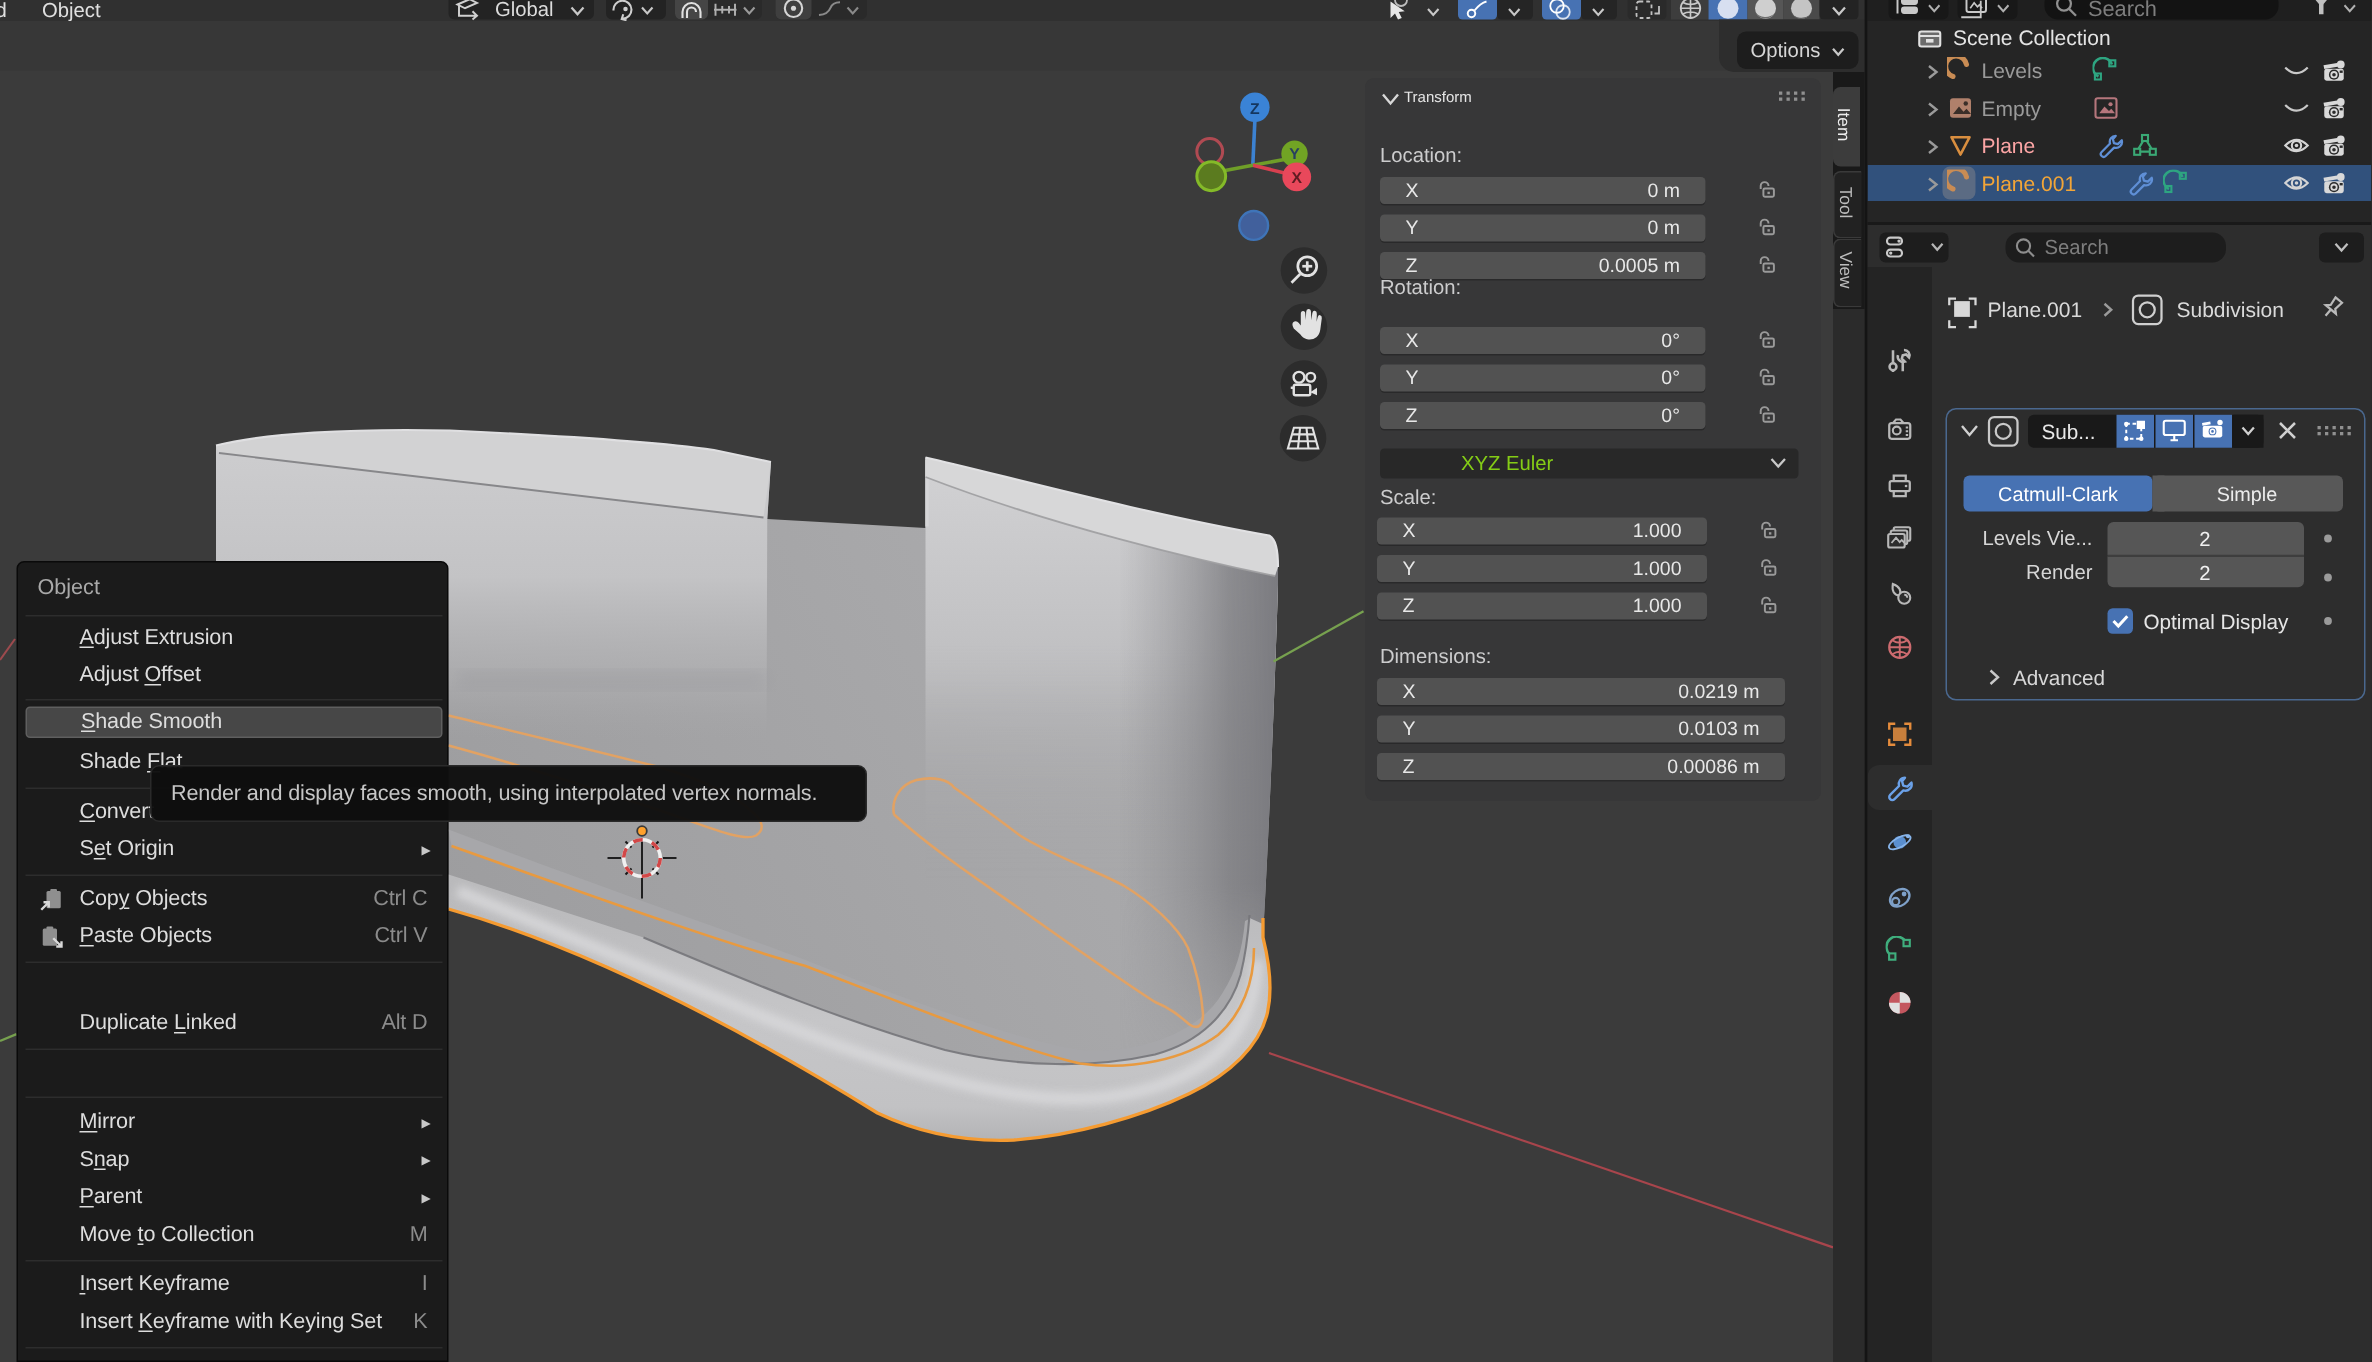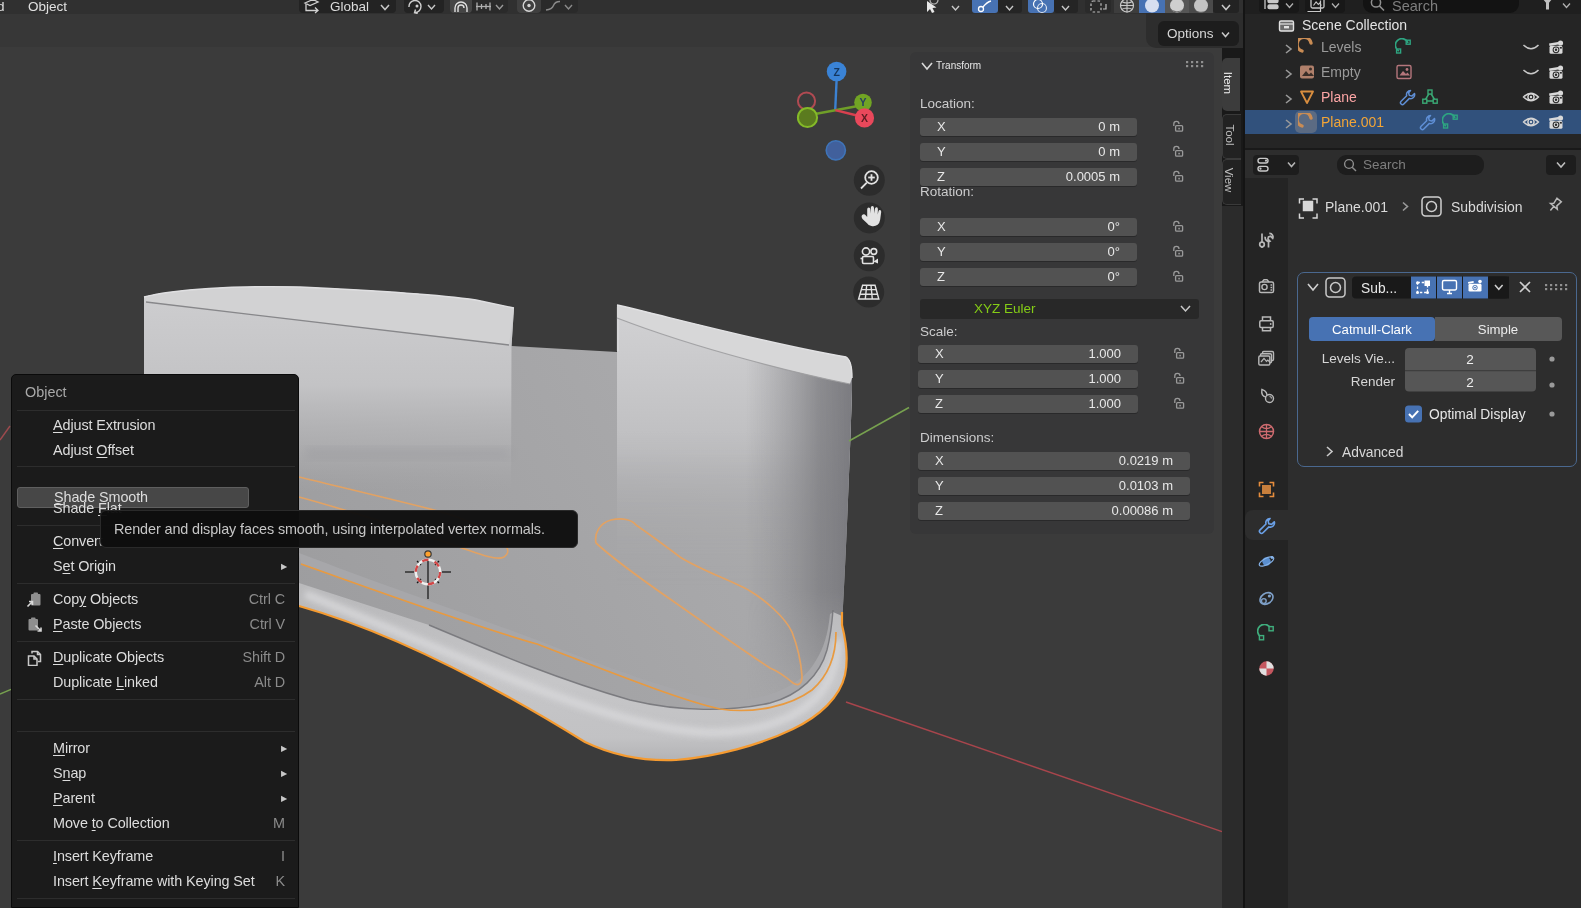--- a/index.html
+++ b/index.html
@@ -37,22 +37,22 @@
   .pfield .fv{position:absolute;right:17px;top:0;color:#e8e8e8;font-size:13px;line-height:18px;}
   
   #cmenu{left:11px;top:374px;width:288px;height:534px;background:#1b1b1b;border:1px solid #0a0a0a;
          border-radius:5px 5px 0 0;box-sizing:border-box;z-index:40;}
   .mi{position:absolute;left:0;width:100%;height:25px;color:#dddddd;font-size:14.4px;letter-spacing:-0.1px;}
   .mi .t{position:absolute;left:41px;top:0;line-height:25px;white-space:nowrap;}
   .mi .sc{position:absolute;right:13px;top:0;line-height:25px;color:#8b8b8b;}
   .msep{position:absolute;left:5px;width:278px;height:1px;background:#2d2d2d;}
   .mtitle{position:absolute;left:13px;color:#a9a9a9;font-size:14.4px;line-height:26px;}
   u{text-decoration-thickness:1px;text-underline-offset:2px;}
-  .mi.hl{left:5px;width:232px;background:#474747;border:1px solid #5f5f5f;border-radius:3px;
-         box-sizing:border-box;height:21px;margin-top:16px;}
+  .mi.hl{left:5px;width:278px;background:#474747;border:1px solid #5f5f5f;border-radius:3px;
+         box-sizing:border-box;height:21px;margin-top:0;}
   .mi.hl .t{left:36px;line-height:19px;}
   .mi .arr{position:absolute;right:11px;top:0;line-height:25px;color:#c8c8c8;font-size:8px;}
   .mi .ic{position:absolute;left:14px;top:4px;width:17px;height:17px;}
   
   #ttip{left:100px;top:510px;width:478px;height:38px;background:rgba(14,14,14,0.97);
         border:1px solid #2a2a2a;border-radius:6px;box-sizing:border-box;z-index:50;
         color:#c6c6c6;font-size:14.4px;line-height:36px;padding-left:13px;letter-spacing:-0.1px;}
 </style>
 </head>
 <body>
@@ -815,32 +815,20 @@
             <g>
 <rect x="2.5" y="3" width="9.5" height="11.5" rx="1" fill="#8f8f8f"></rect>
 <rect x="5" y="1.6" width="4.5" height="2.6" rx="0.8" fill="#8f8f8f"></rect>
 <path d="M9.5,9.5 l5.5,5.5 m0,-3.5 l0,3.5 l-3.5,0" stroke="#d8d8d8" stroke-width="1.6" fill="none"></path>
             </g>
           </svg></span>
         <span class="t"><u>P</u>aste Objects</span>
         <span class="sc">Ctrl V</span>
       </div>
     <div class="msep" style="top:265.5px"></div>
-    <div class="mi" style="top:270px">
-        <span class="ic"><svg width="17" height="17" viewBox="0 0 17 17">
-            <g stroke="#c9c9c9" stroke-width="1.5" fill="none">
-<path d="M6,4.5 l0,-2 l5.5,0 l3,3 l0,7 l-2.5,0"></path>
-              <path d="M11.5,2.5 l0,3 l3,0"></path>
-<path d="M2.5,7 l5.5,0 l3,3 l0,6.5 l-8.5,0 Z"></path>
-              <path d="M8,7 l0,3 l3,0"></path>
-            </g>
-          </svg></span>
-        <span class="t"><u>D</u>uplicate Objects</span>
-        <span class="sc">Shift D</span>
-      </div>
     <div class="mi" style="top:295px">
         <span class="t">Duplicate <u>L</u>inked</span>
         <span class="sc">Alt D</span>
       </div>
     <div class="msep" style="top:323.5px"></div>
     <div class="msep" style="top:355.5px"></div>
     <div class="mi" style="top:361px">
         <span class="t"><u>M</u>irror</span>
         <span class="arr">▶</span>
       </div>

